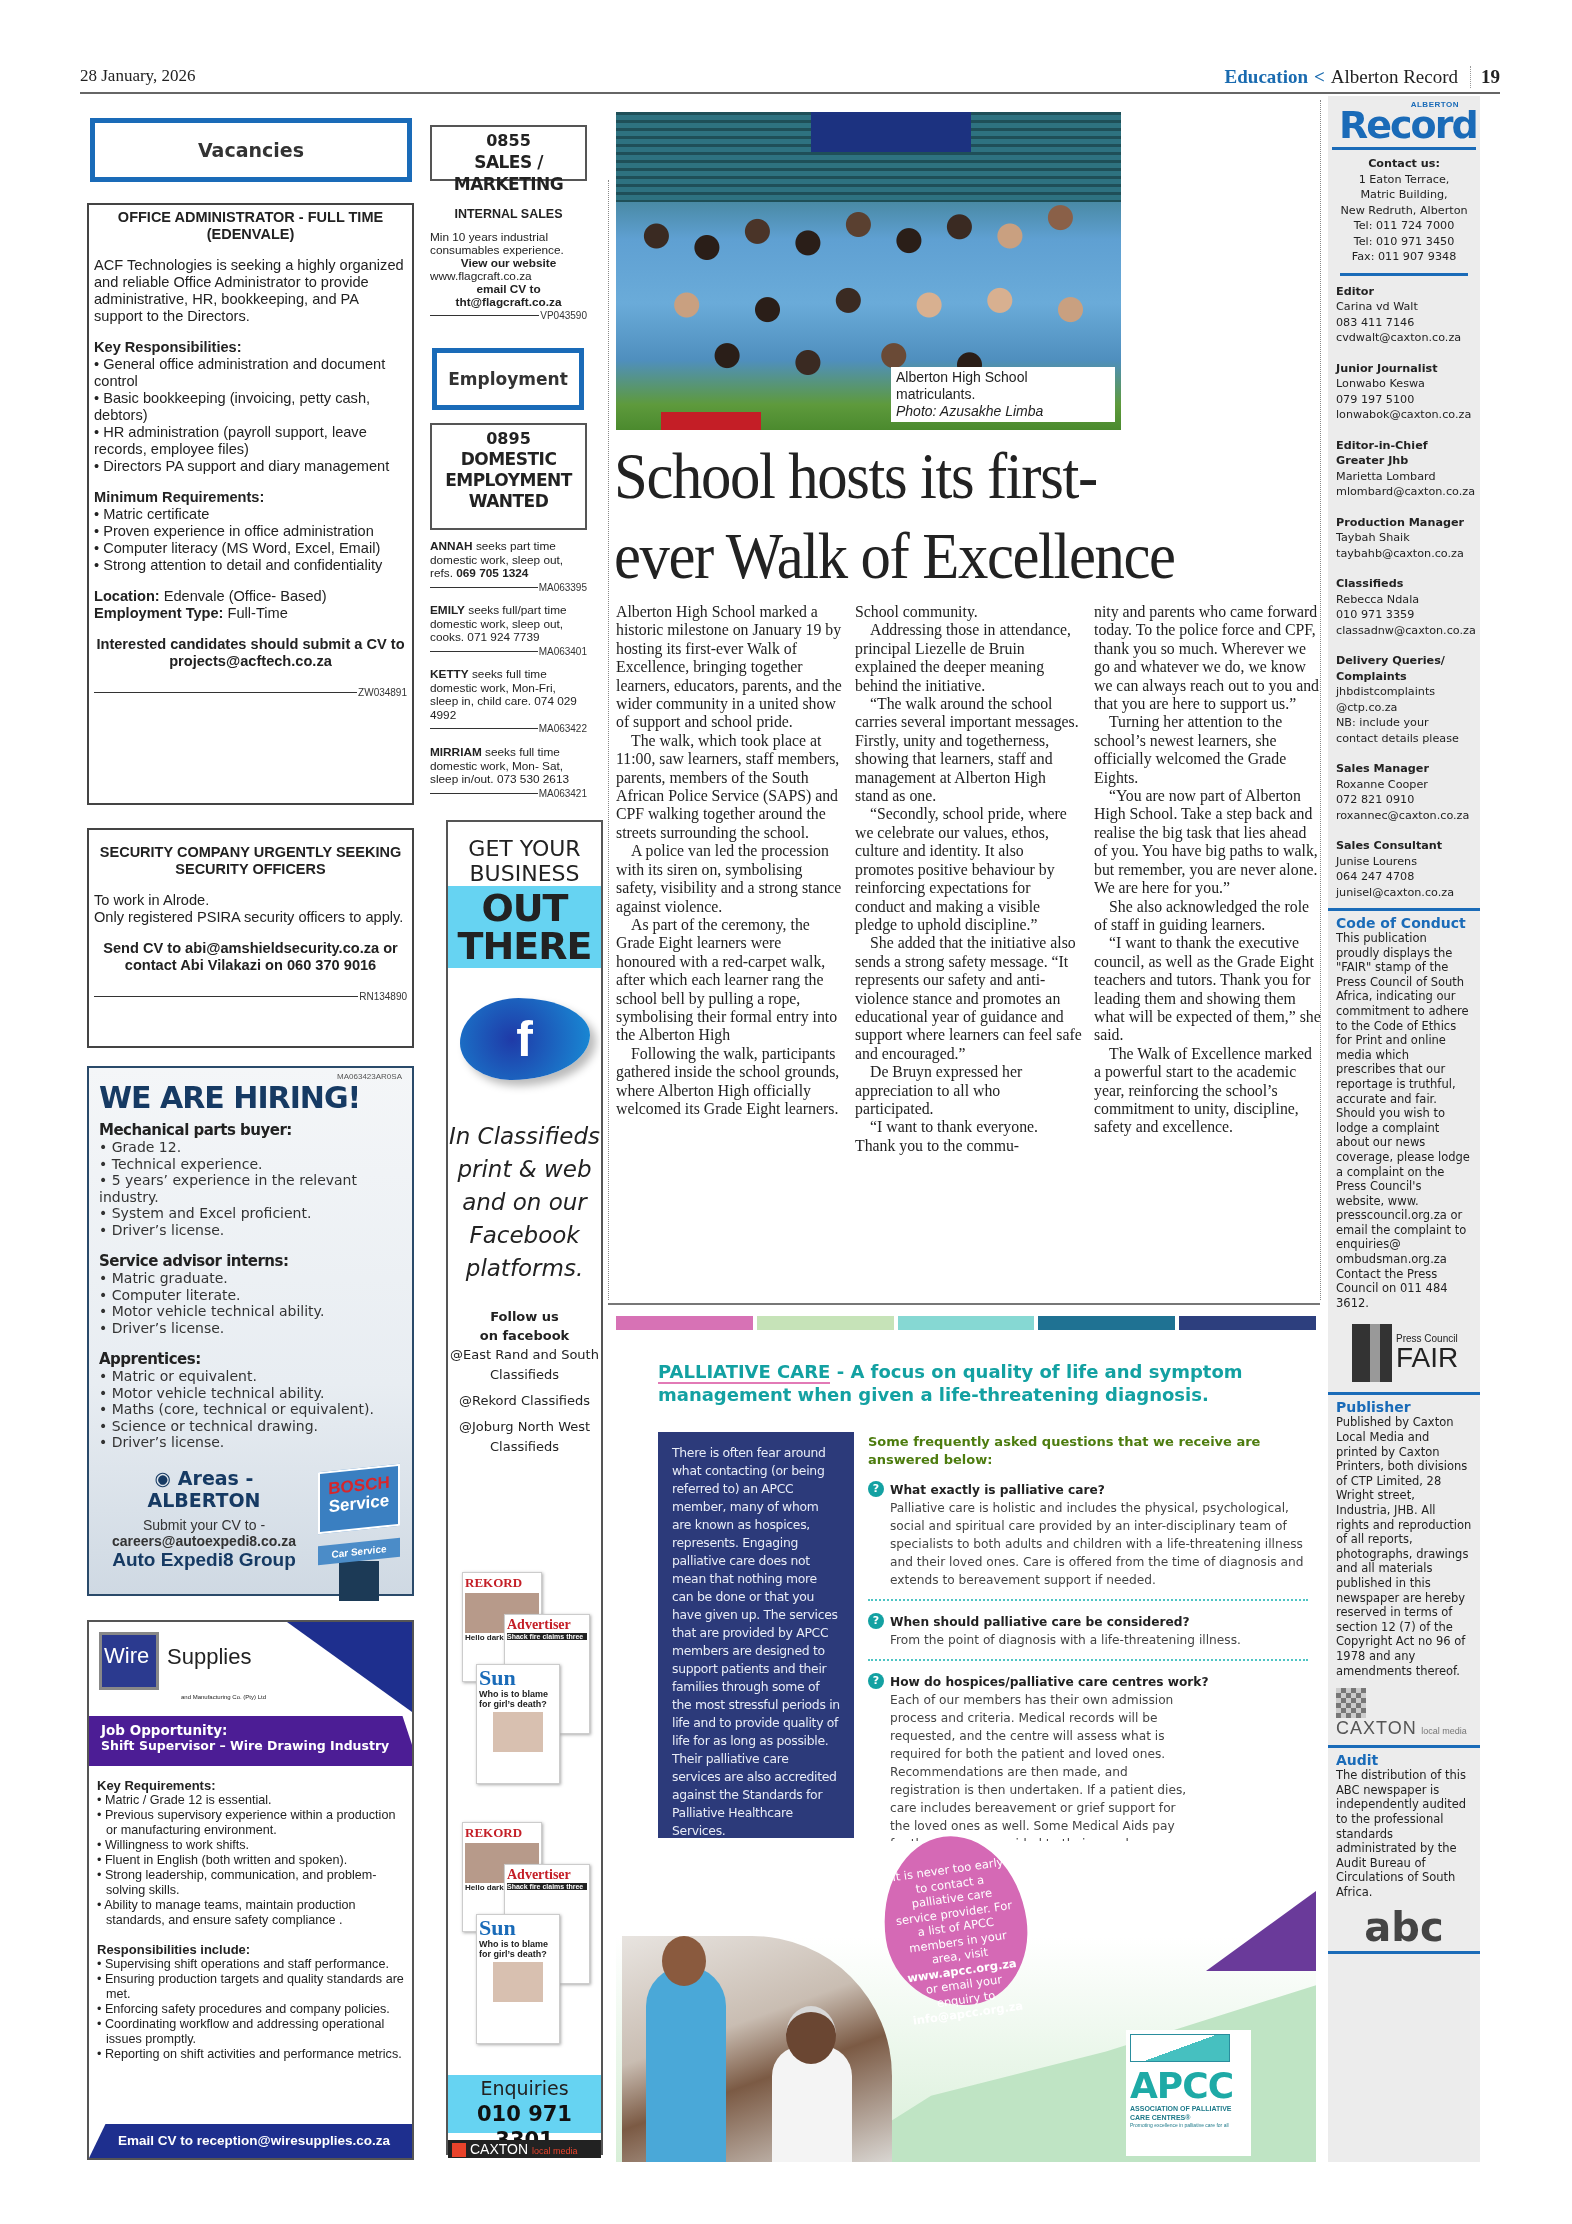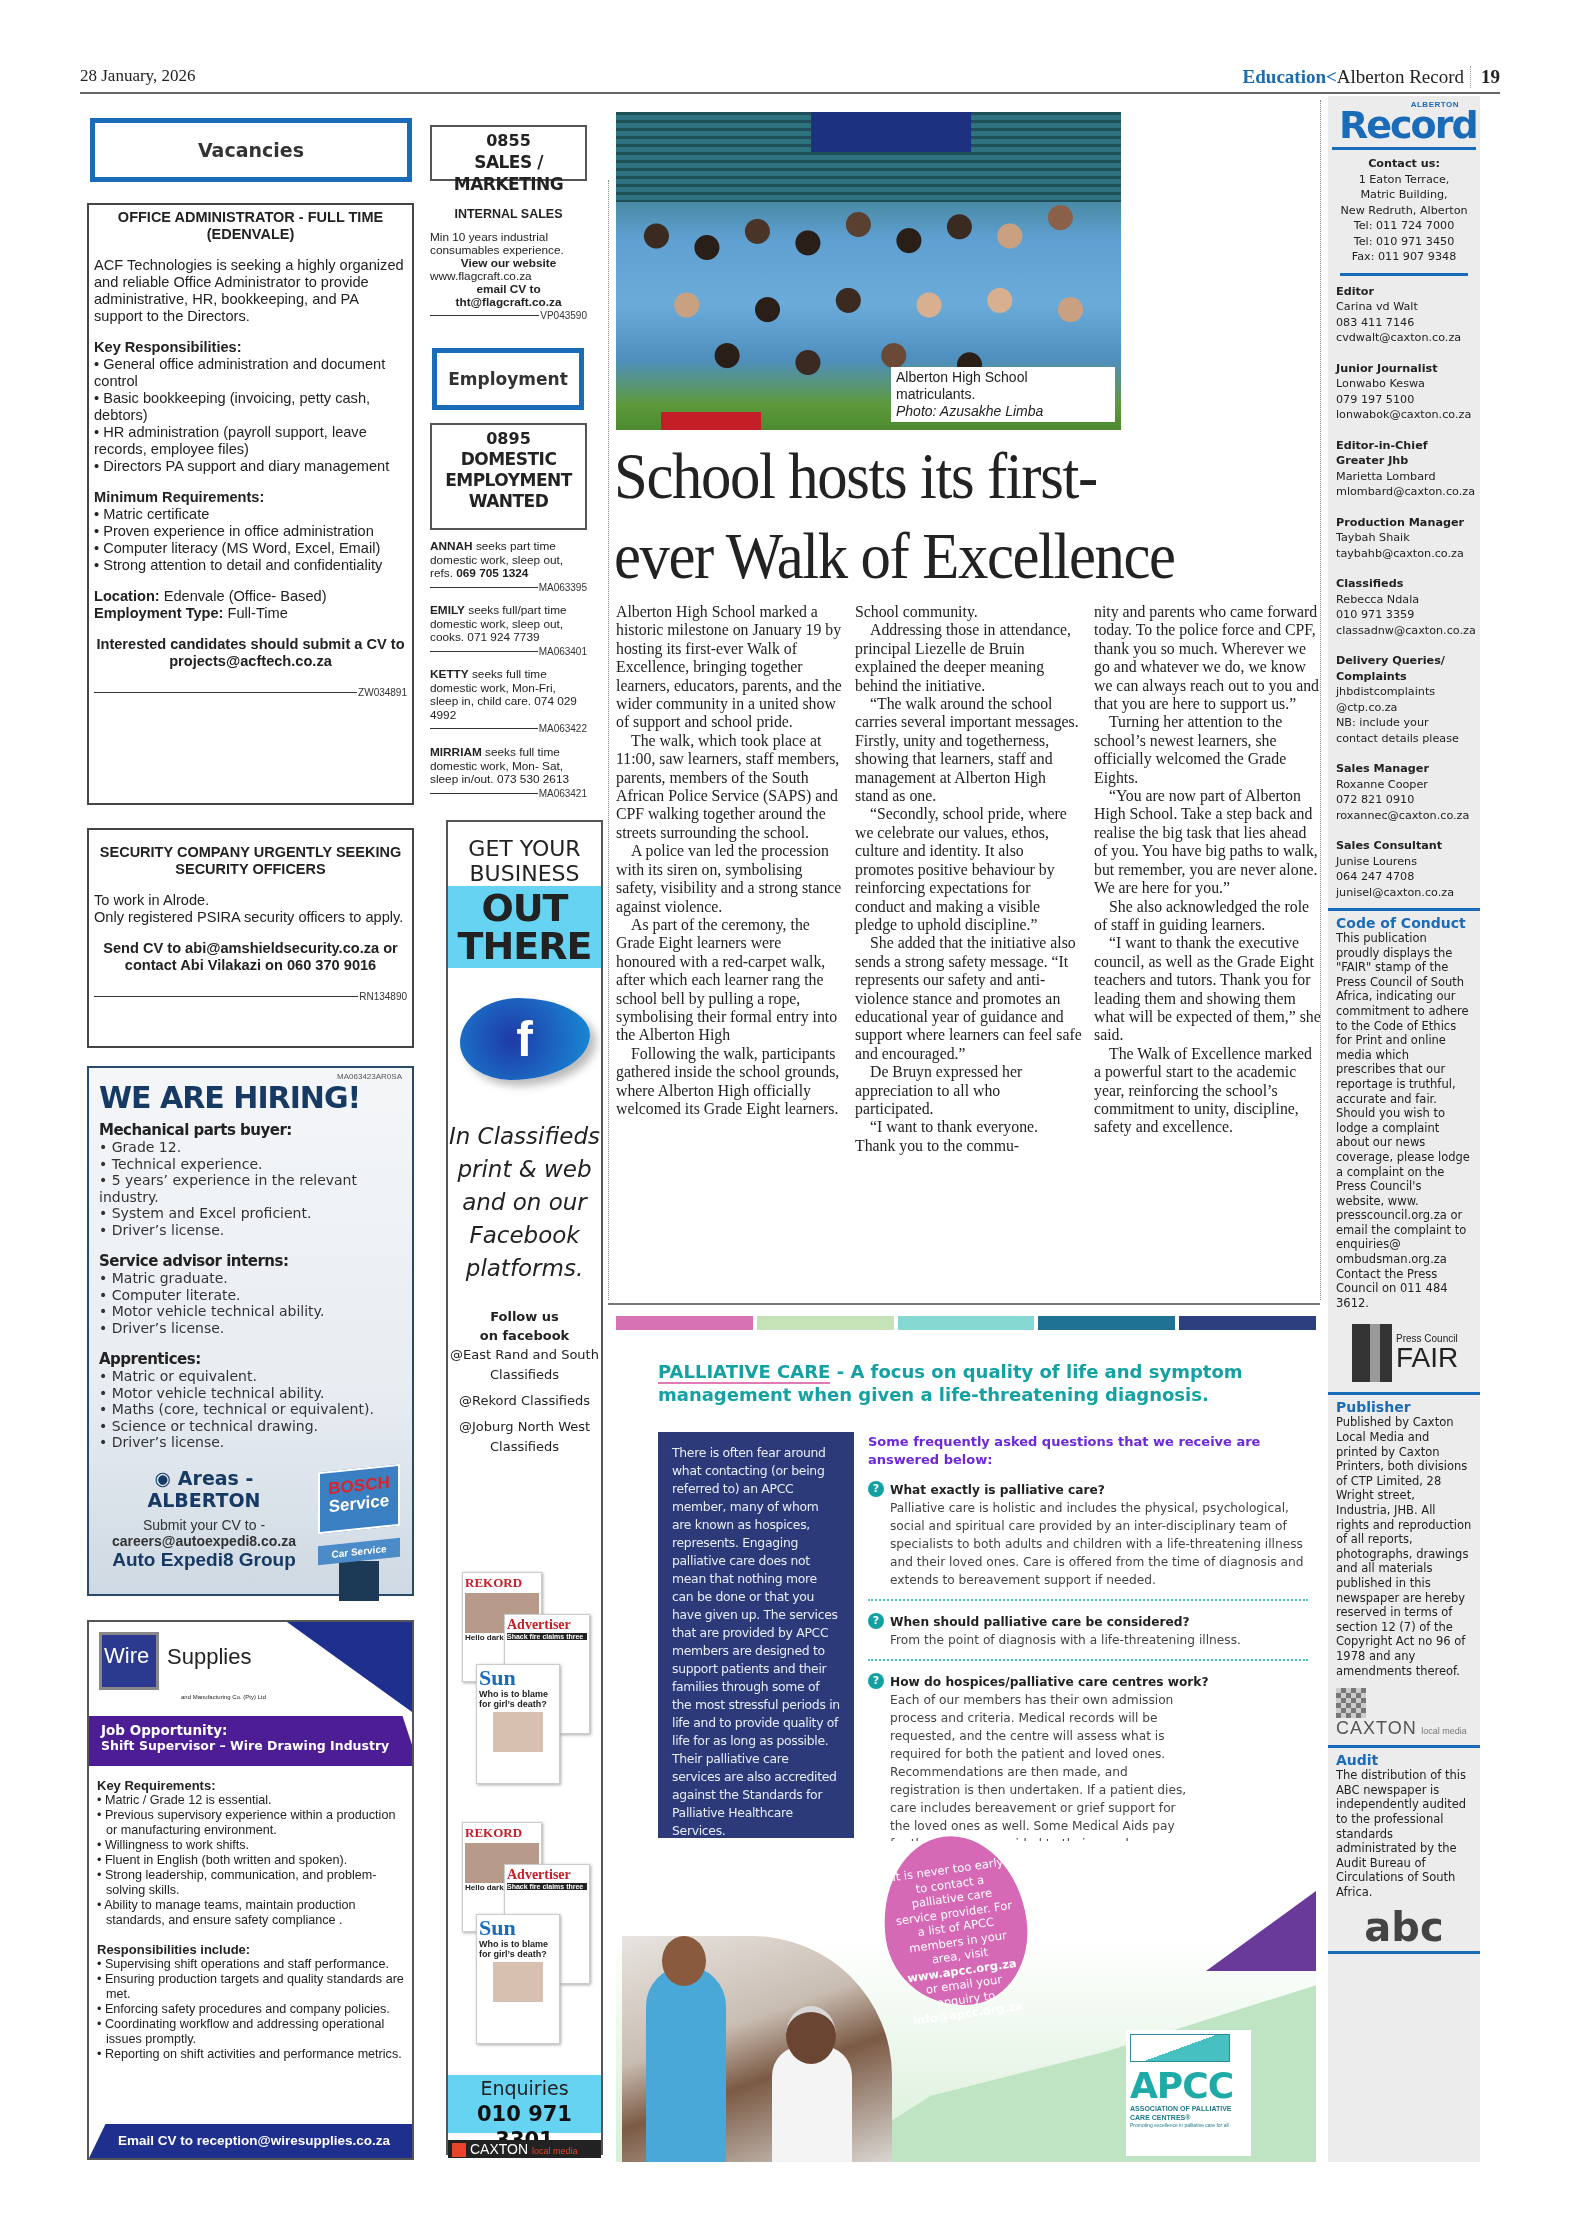--- a/index.html
+++ b/index.html
@@ -2,21 +2,21 @@
 <html><head>
 <meta charset="utf-8">
 <style>
 *{box-sizing:border-box;margin:0;padding:0}
 body{width:1572px;height:2224px;background:#fff;font-family:"Liberation Sans",sans-serif;color:#222;position:relative;overflow:hidden}
 .abs{position:absolute}
 .serif{font-family:"Liberation Serif","DejaVu Serif",serif}
 
 #hdr-date{left:80px;top:66px;font-size:17px}
 #hdr-rule{left:80px;top:92px;width:1420px;height:1.5px;background:#666}
-#hdr-right{right:72px;top:66px;font-size:19px;display:flex;align-items:flex-end;}
+#hdr-right{right:72px;top:66px;font-size:19px;display:flex;align-items:flex-end;gap:6px}
 #hdr-right .sect{color:#1a6bb0;font-weight:bold}
 #hdr-right .arrow{color:#1a6bb0;font-weight:bold}
 #hdr-right .pg{font-weight:bold;border-left:1px dotted #999;padding-left:10px;margin-left:6px}
 
 .section-box{border:5px solid #1a6bb8;text-align:center;font-weight:bold;font-family:"DejaVu Sans",sans-serif;color:#333}
 .ad-box{border:2px solid #444;background:#fff}
 .ad-ref{font-size:10px;color:#333;display:flex;align-items:center;gap:0}
 .ad-ref::before{content:"";flex:1;border-top:1px solid #333;margin-right:1px}
 .office{left:87px;top:203px;width:327px;height:602px;padding:4px 5px;font-size:14.6px;line-height:17px}
 .office h3{text-align:center;font-size:14.5px;line-height:17px}
@@ -114,21 +114,21 @@
 .art-hrule{left:608px;top:1303px;width:712px;height:1.5px;background:#777}
 
 .pal{left:616px;top:1316px;width:700px;height:846px;overflow:hidden;background:#fff}
 .pal .stripes{position:absolute;left:0;top:0;width:700px;height:14px;display:flex;gap:4px}
 .pal .stripes div{flex:1}
 .pal h2{position:absolute;left:42px;top:44px;width:650px;font-size:18px;line-height:23px;color:#13a1a2;font-family:"DejaVu Sans",sans-serif;font-weight:bold}
 .pal h2 .u{border-bottom:2px solid #e27ab6}
 .pal .navy{position:absolute;left:42px;top:116px;width:196px;height:406px;background:#2c3a7a;color:#e8ecf6;padding:12px 14px;font-size:12.4px;line-height:18px;font-family:"DejaVu Sans",sans-serif;letter-spacing:-0.3px}
 .pal .navy p+p{margin-top:18px}
 .pal .faq{position:absolute;left:252px;top:117px;width:440px;font-family:"DejaVu Sans",sans-serif}
-.pal .faq .fh{font-size:13px;line-height:18px;font-weight:bold;color:#6d28d9}
+.pal .faq .fh{font-size:13px;line-height:18px;font-weight:bold;color:#4d7c0f}
 .pal .faq .q{position:relative;padding-left:22px;margin-top:12px}
 .pal .faq .qi{position:absolute;left:0;top:0;width:16px;height:16px;border-radius:50%;background:#13a1a2;color:#fff;font-size:11px;font-weight:bold;text-align:center;line-height:16px}
 .pal .faq .qt{font-size:12.2px;font-weight:bold;color:#222;line-height:18px}
 .pal .faq .qa{font-size:12.2px;color:#444;line-height:18px}
 .pal .faq .sep{border-top:2px dotted #4cc4c4;margin-top:10px}
 .pal .swoosh{position:absolute;left:0;top:525px;width:700px;height:321px;background:linear-gradient(180deg,#fff 0%,#fff 30%,#d8efd8 100%)}
 .pal .swoosh .purple{position:absolute;right:0;top:50px;width:110px;height:80px;background:#6a3a9a;clip-path:polygon(100% 0,100% 100%,0 100%)}
 .pal .swoosh .green{position:absolute;right:0;top:100px;width:700px;height:221px;background:#bfe4c4;clip-path:polygon(30% 100%,45% 70%,70% 50%,100% 20%,100% 100%)}
 .pal .photo2{position:absolute;left:6px;top:620px;width:270px;height:226px;background:linear-gradient(160deg,#e8e4e0 0%,#c9bdb2 40%,#7b5a44 60%,#d9d6d2 100%);border-radius:0 140px 0 0;overflow:hidden}
 .pal .photo2 .nurse{position:absolute;left:24px;top:30px;width:80px;height:196px;background:#4aa8d8;border-radius:40px 40px 0 0}

